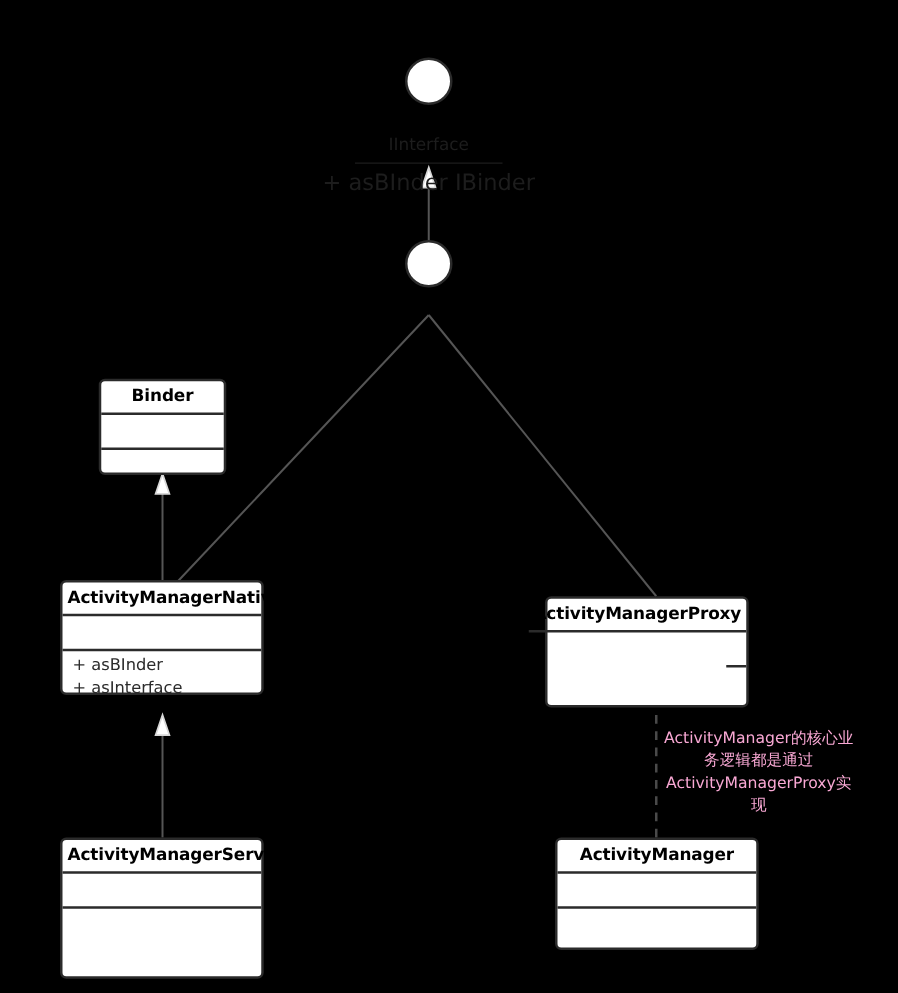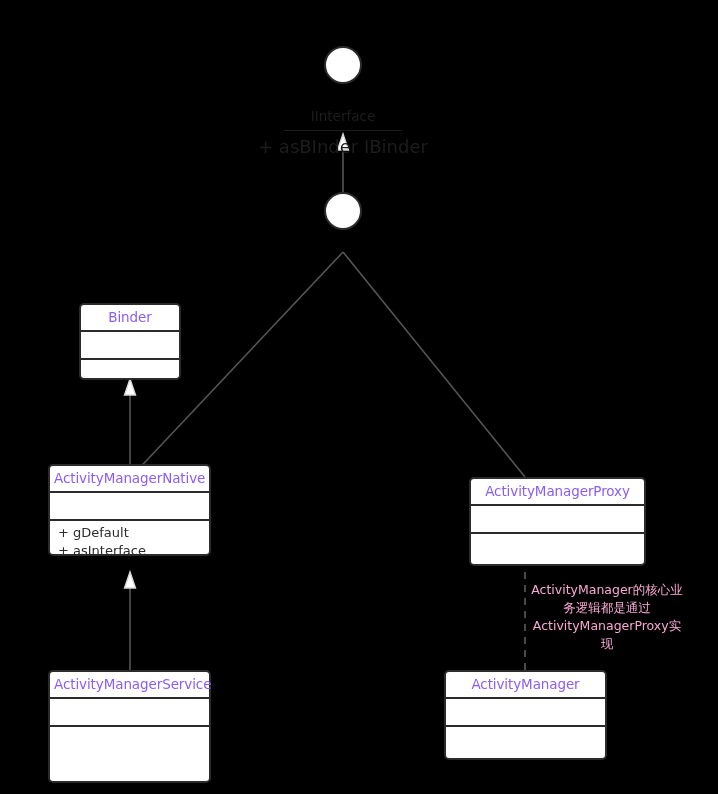--- a/index.html
+++ b/index.html
@@ -27,23 +27,23 @@
   .uml-class {
     position: absolute;
     background: #ffffff;
     border: 2px solid #2b2b2b;
     border-radius: 5px;
     box-sizing: border-box;
     display: flex;
     flex-direction: column;
   }
   .uml-name {
-    font-weight: normal;
+    font-weight: bold;
     font-size: 13.5px;
-    color: #8b5cf6;
+    color: #000000;
     text-align: center;
     line-height: 17px;
     padding: 4px 4px 4px 4px;
     border-bottom: 2px solid #2b2b2b;
     box-sizing: border-box;
     letter-spacing: -0.1px;
   }
   .uml-attrs {
     border-bottom: 2px solid #2b2b2b;
     box-sizing: border-box;
@@ -153,26 +153,26 @@
   <div class="uml-class" style="left:79px; top:303px; width:102px; height:77px;">
     <div class="uml-name">Binder</div>
     <div class="uml-attrs empty"></div>
     <div class="uml-ops empty"></div>
   </div>
 
   <div class="uml-class" style="left:48px; top:464px; width:163px; height:92px;">
     <div class="uml-name">ActivityManagerNative</div>
     <div class="uml-attrs empty"></div>
     <div class="uml-ops">
-      <div class="member">+ gDefault</div>
+      <div class="member">+ asBInder</div>
       <div class="member">+ asInterface</div>
     </div>
   </div>
 
-  <div class="uml-class" style="left:469px; top:477px; width:177px; height:89px;">
+  <div class="uml-class" style="left:436px; top:477px; width:163px; height:89px;align-items:flex-end;">
     <div class="uml-name">ActivityManagerProxy</div>
     <div class="uml-attrs empty"></div>
     <div class="uml-ops empty"></div>
   </div>
 
   <div class="uml-class" style="left:48px; top:670px; width:163px; height:113px;">
     <div class="uml-name">ActivityManagerService</div>
     <div class="uml-attrs empty"></div>
     <div class="uml-ops empty"></div>
   </div>

